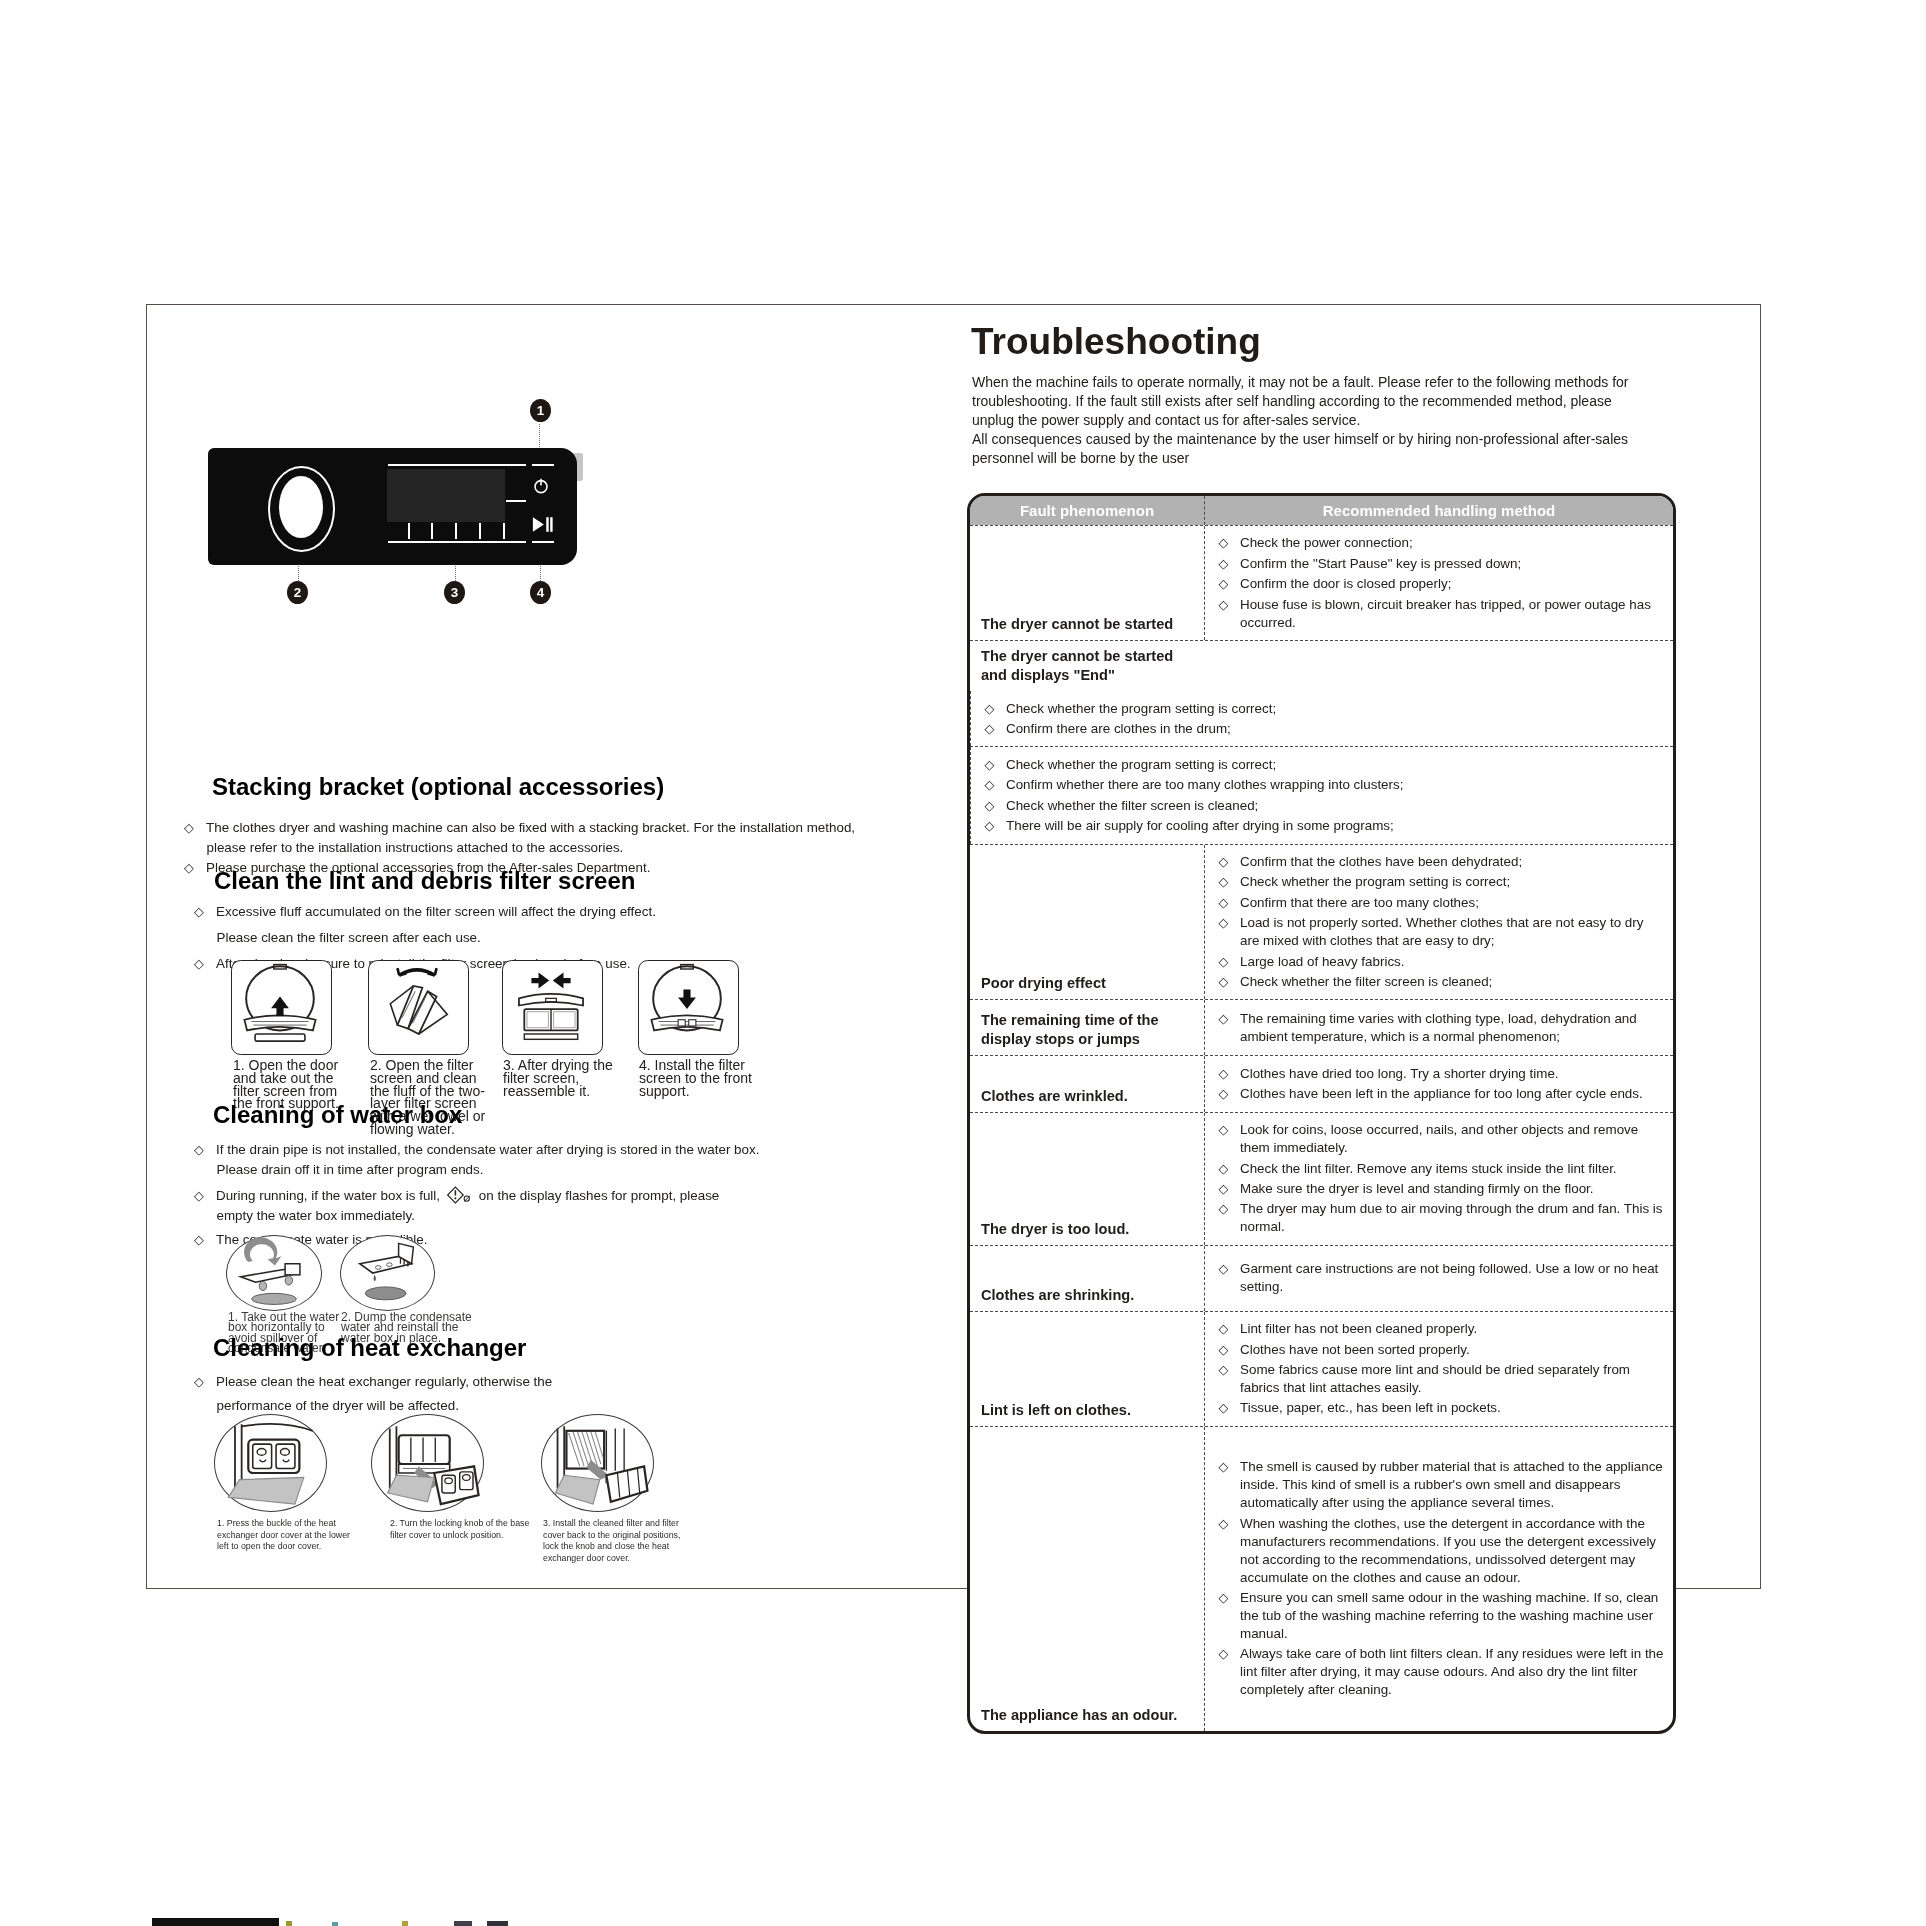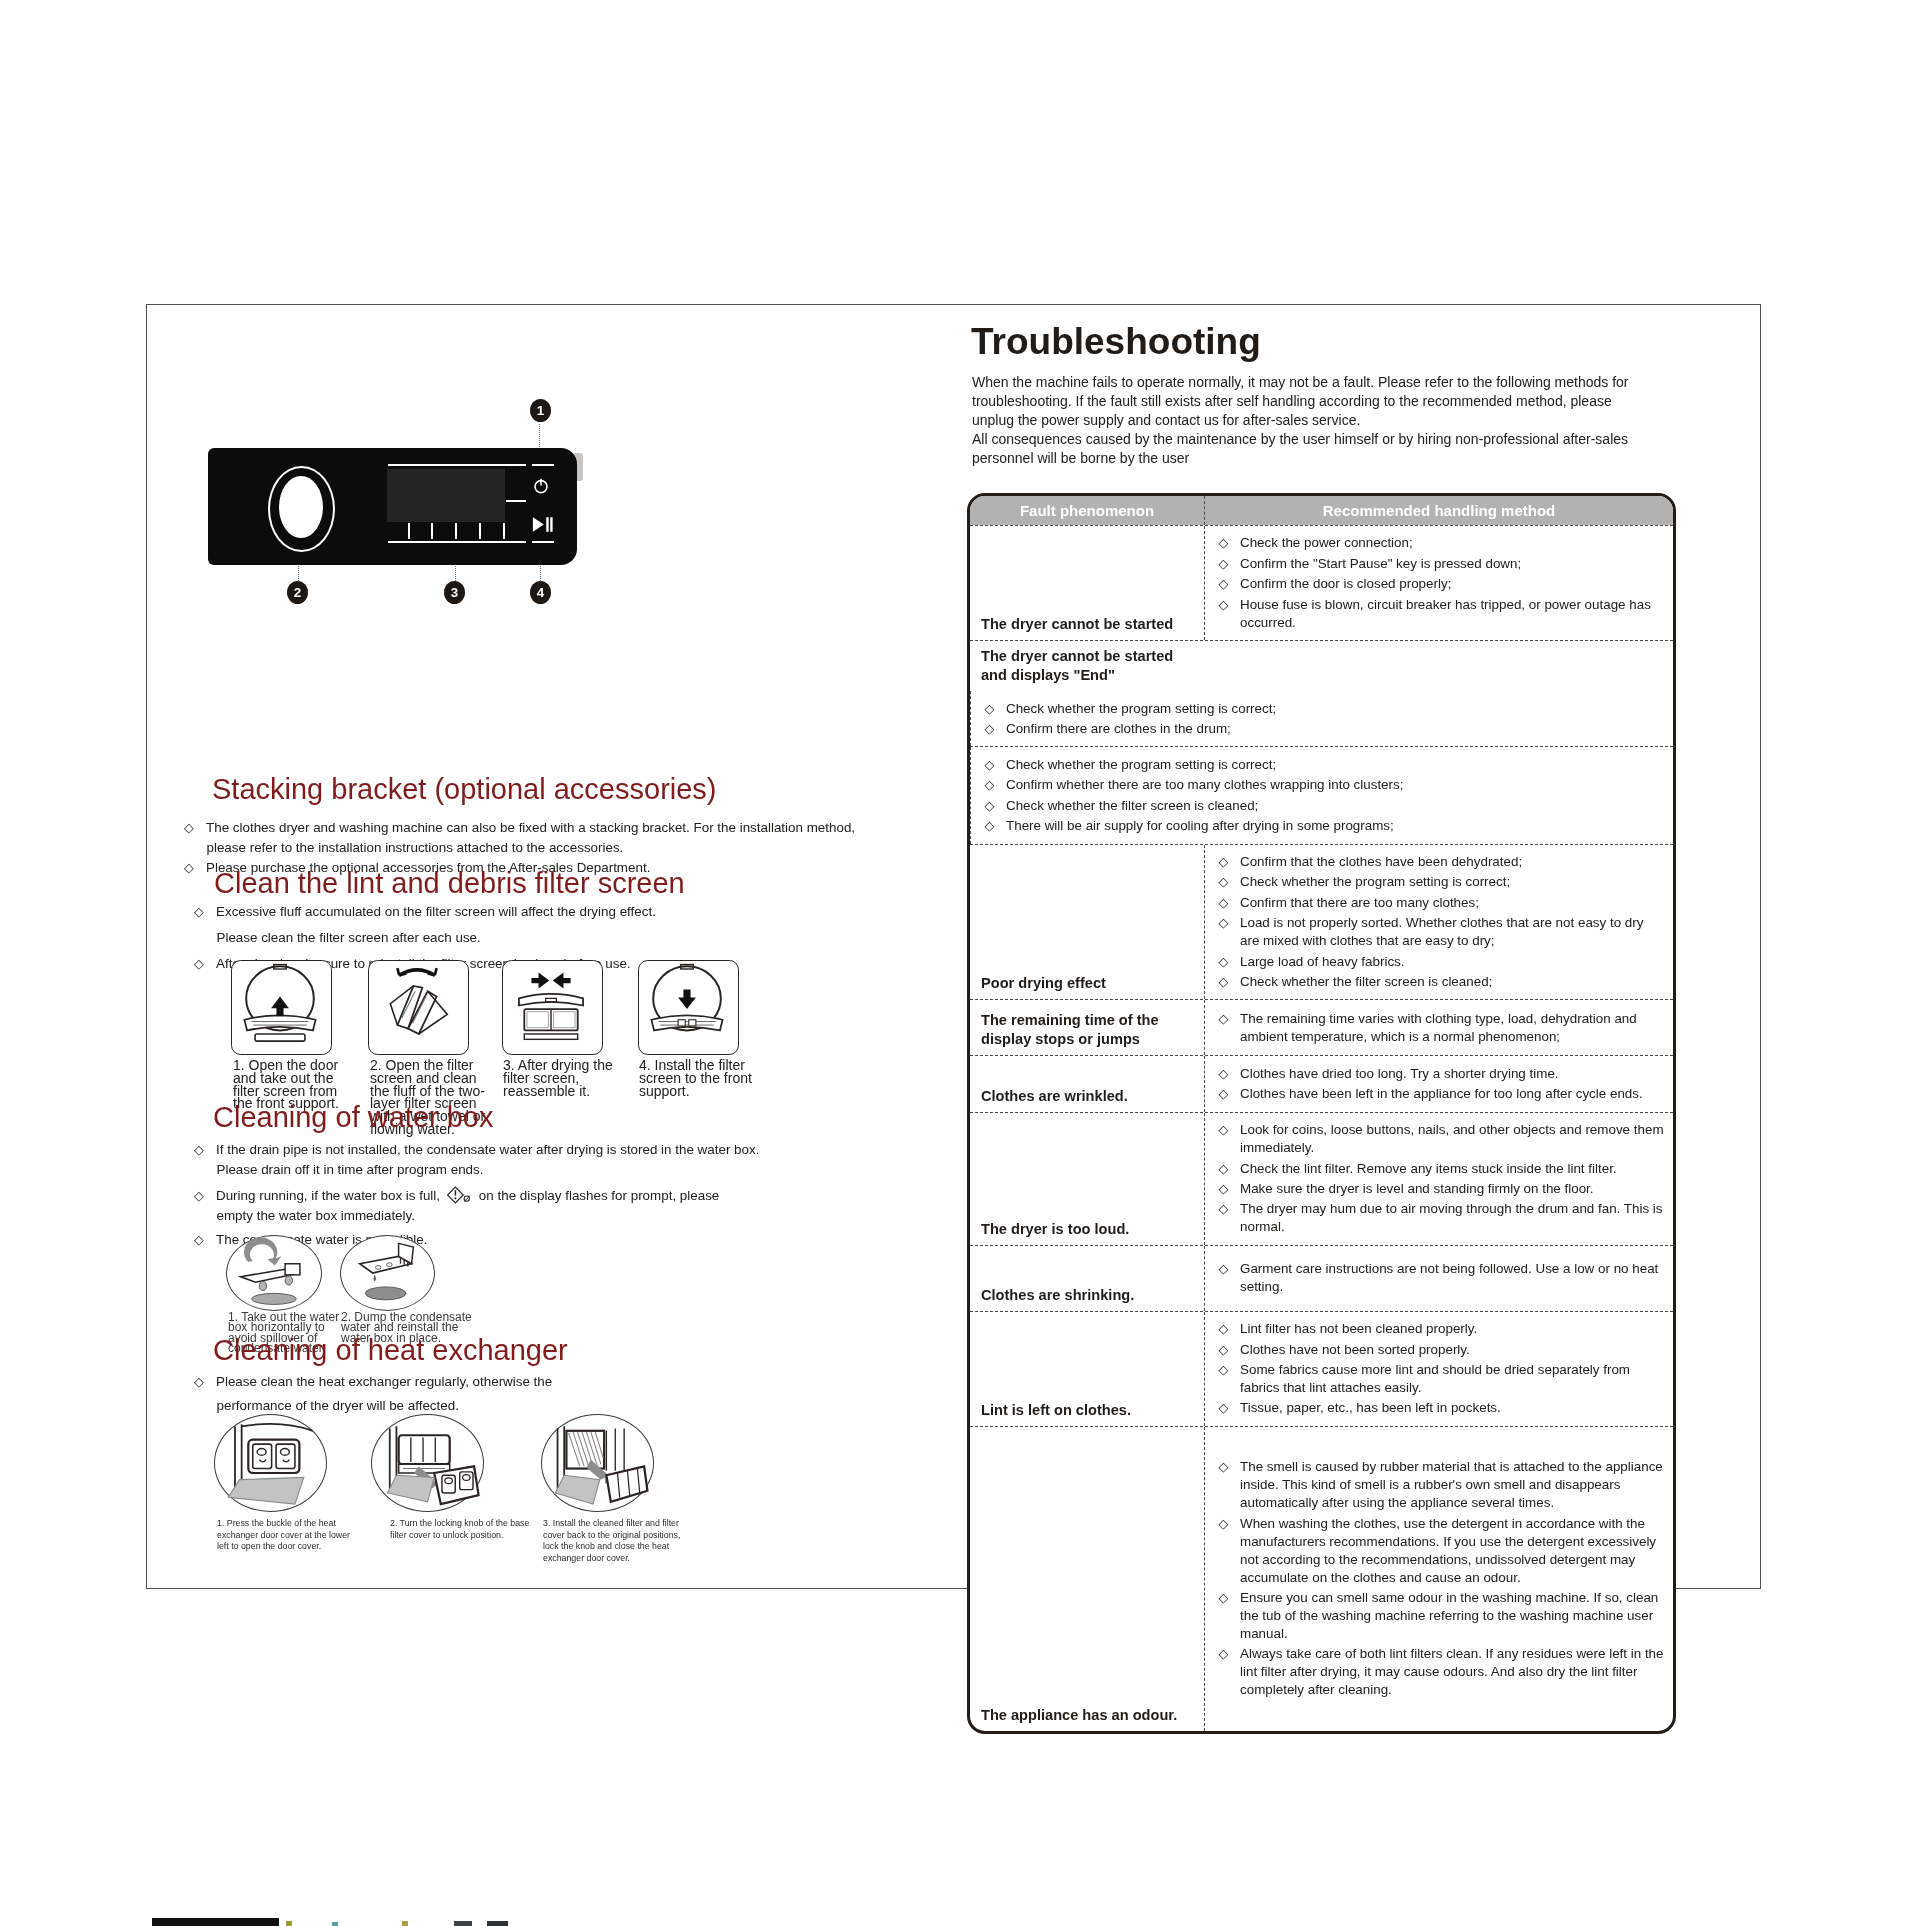--- a/index.html
+++ b/index.html
@@ -16,21 +16,21 @@
   .knob-outer{position:absolute;left:60px;top:18px;width:63px;height:82px;border:2.4px solid #fff;border-radius:50%;}
   .knob-inner{position:absolute;left:71px;top:28px;width:44px;height:62px;background:#fff;border-radius:50%;}
   .disp{position:absolute;left:179px;top:21px;width:118px;height:53px;background:#242424;}
   .wline{position:absolute;background:#fff;height:1.8px;}
   .tick{position:absolute;top:75px;width:2.4px;height:16px;background:#fff;}
   .callout{position:absolute;width:21px;height:23px;background:#1e1713;border-radius:50%;color:#fff;
     font-size:13.4px;font-weight:bold;display:flex;align-items:center;justify-content:center;z-index:3;}
   .dotline{position:absolute;width:0;border-left:1.8px dotted #6a6a6a;}
 
   
-  .h-left{position:absolute;font-size:29px;font-weight:400;color:#7f1d1d;letter-spacing:0px;white-space:nowrap;}
+  .h-left{position:absolute;font-size:24px;font-weight:700;color:#000000;letter-spacing:0px;white-space:nowrap;}
   .blist{position:absolute;font-size:13.4px;line-height:20px;color:#23201e;}
   .b-line{white-space:nowrap;}
   .b-line .dia{display:inline-block;width:22px;font-size:12.8px;color:#2a2a2a;}
   .b-line.cont{padding-left:22.5px;}
   .b-line.gap{margin-top:6px;}
   .b-line.gap2{margin-top:3.7px;}
 
   .stepbox{position:absolute;width:99px;height:93px;border:1.8px solid #2a2423;border-radius:9.7px;background:#fff;}
   .caption{position:absolute;font-size:14px;line-height:12.8px;color:#242220;}
   .caption.small{font-size:12px;line-height:10.3px;color:#3c3a38;}
@@ -343,21 +343,21 @@
           <div class="t-methods">
             <div class="method">Clothes have dried too long. Try a shorter drying time.</div>
             <div class="method">Clothes have been left in the appliance for too long after cycle ends.</div>
           </div>
         </div>
         <div class="t-row" style="min-height: 114px;">
           <div class="t-fault">
             <span>The dryer is too loud.</span>
           </div>
           <div class="t-methods">
-            <div class="method">Look for coins, loose buttons, nails, and other objects and remove them immediately.</div>
+            <div class="method">Look for coins, loose occurred, nails, and other objects and remove them immediately.</div>
             <div class="method">Check the lint filter. Remove any items stuck inside the lint filter.</div>
             <div class="method">Make sure the dryer is level and standing firmly on the floor.</div>
             <div class="method">The dryer may hum due to air moving through the drum and fan. This is normal.</div>
           </div>
         </div>
         <div class="t-row" style="min-height: 65px;">
           <div class="t-fault">
             <span>Clothes are shrinking.</span>
           </div>
           <div class="t-methods">

